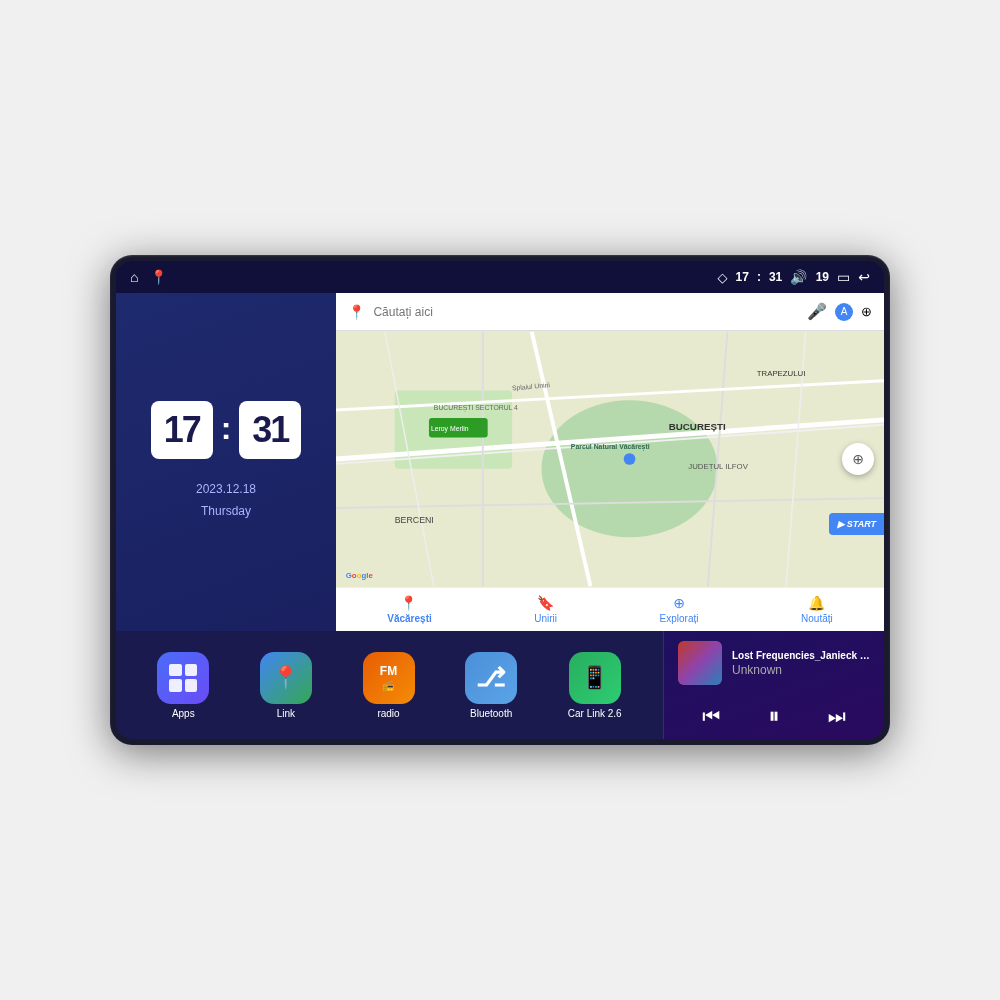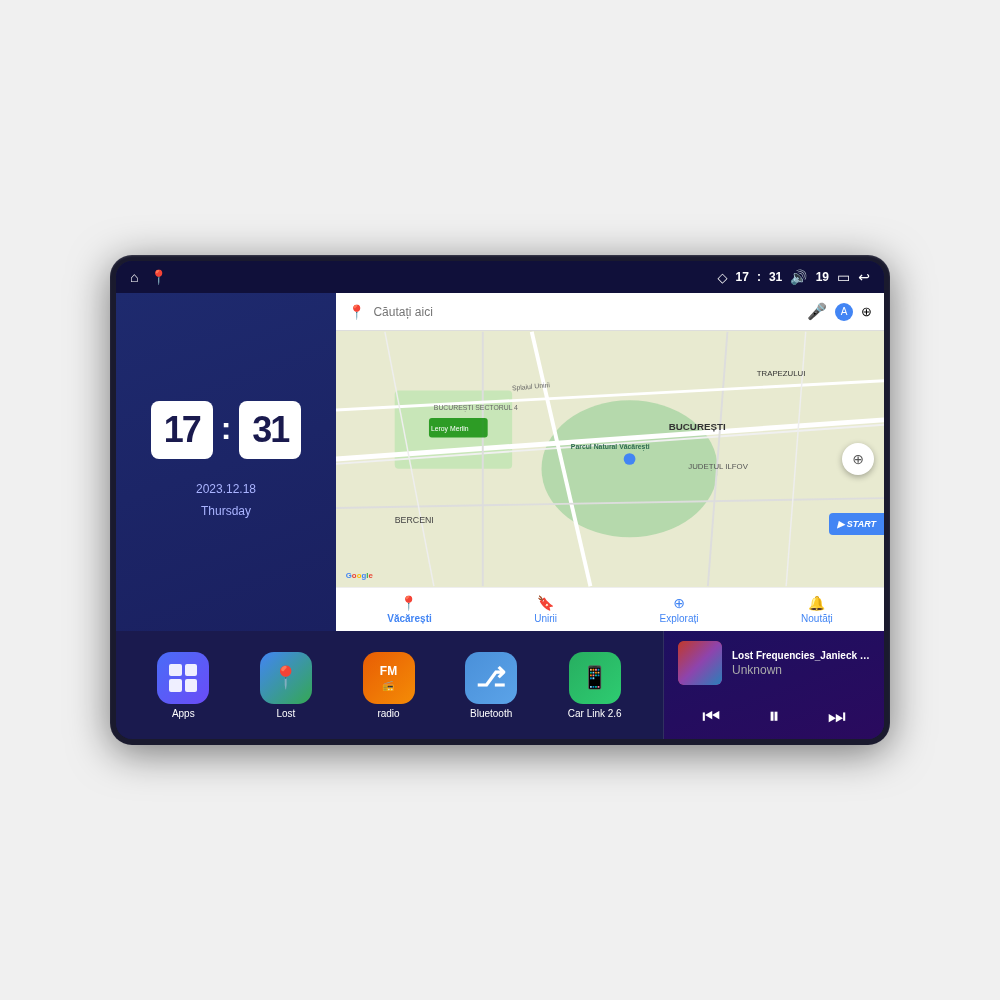--- a/index.html
+++ b/index.html
@@ -528,21 +528,21 @@
                   <span></span>
               </div>
             </div>
             <span class="app-label">Apps</span>
           </div>
 
           <div class="app-item">
             <div class="app-icon-wrap icon-maps">
               <span style="font-size:22px;">📍</span>
             </div>
-            <span class="app-label">Lost</span>
+            <span class="app-label">Link</span>
           </div>
 
           <div class="app-item">
             <div class="app-icon-wrap icon-radio" style="flex-direction:column; gap:2px;">
               <span style="font-size:12px; color:#fff; font-weight:bold;">FM</span>
               <span style="font-size:10px; color:#fff;">📻</span>
             </div>
             <span class="app-label">radio</span>
           </div>
 

